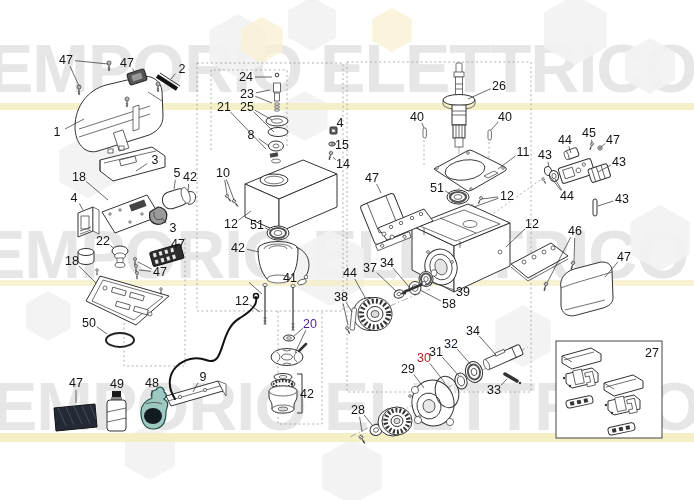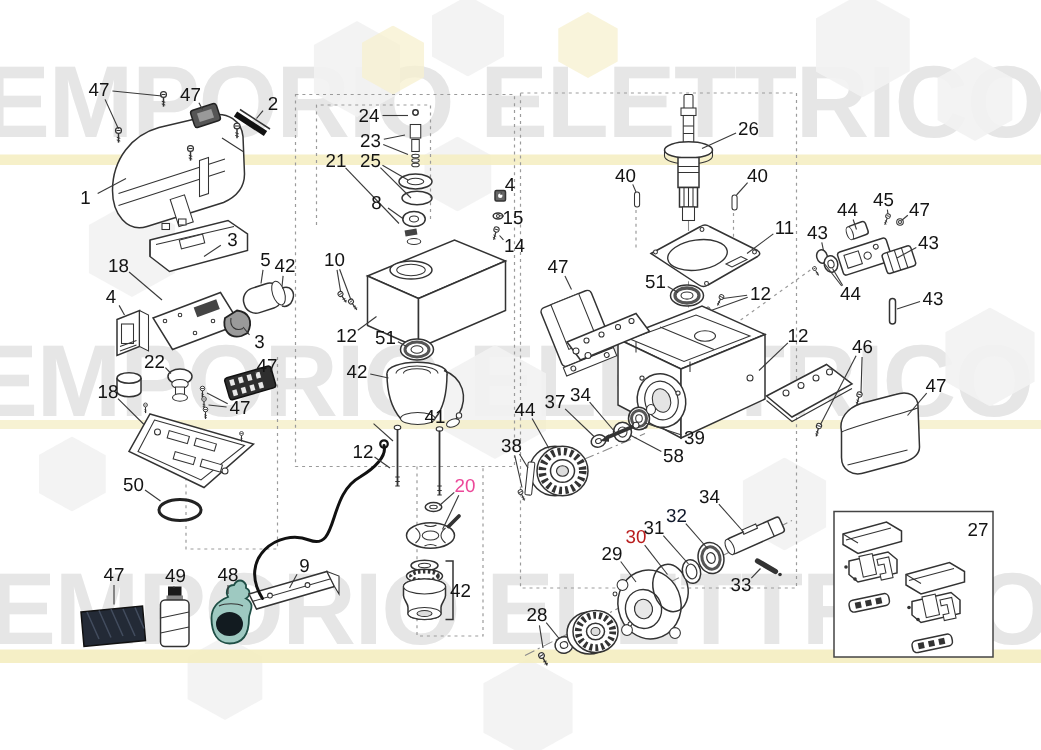--- a/index.html
+++ b/index.html
@@ -580,21 +580,21 @@
       <div class="lbl" style="left: 251px; top: 135px; color: rgb(20, 20, 20);">8</div>
       <div class="lbl" style="left: 223px; top: 173px; color: rgb(20, 20, 20);">10</div>
       <div class="lbl" style="left: 340px; top: 123px; color: rgb(20, 20, 20);">4</div>
       <div class="lbl" style="left: 342px; top: 145px; color: rgb(20, 20, 20);">15</div>
       <div class="lbl" style="left: 343px; top: 164px; color: rgb(20, 20, 20);">14</div>
       <div class="lbl" style="left: 231px; top: 224px; color: rgb(20, 20, 20);">12</div>
       <div class="lbl" style="left: 257px; top: 225px; color: rgb(20, 20, 20);">51</div>
       <div class="lbl" style="left: 238px; top: 248px; color: rgb(20, 20, 20);">42</div>
       <div class="lbl" style="left: 242px; top: 278px; color: rgb(20, 20, 20); margin-left: 48px;">41</div>
       <div class="lbl" style="left: 242px; top: 301px; color: rgb(20, 20, 20);">12</div>
-      <div class="lbl" style="left: 310px; top: 324px; color: #ec4899;">20</div>
+      <div class="lbl" style="left: 310px; top: 324px; color: #4c1d95;">20</div>
       <div class="lbl" style="left: 307px; top: 394px; color: rgb(20, 20, 20);">42</div>
       <div class="lbl" style="left: 499px; top: 86px; color: rgb(20, 20, 20);">26</div>
       <div class="lbl" style="left: 417px; top: 117px; color: rgb(20, 20, 20);">40</div>
       <div class="lbl" style="left: 505px; top: 117px; color: rgb(20, 20, 20);">40</div>
       <div class="lbl" style="left: 523px; top: 152px; color: rgb(20, 20, 20);">11</div>
       <div class="lbl" style="left: 372px; top: 178px; color: rgb(20, 20, 20);">47</div>
       <div class="lbl" style="left: 437px; top: 188px; color: rgb(20, 20, 20);">51</div>
       <div class="lbl" style="left: 507px; top: 196px; color: rgb(20, 20, 20);">12</div>
       <div class="lbl" style="left: 532px; top: 224px; color: rgb(20, 20, 20);">12</div>
       <div class="lbl" style="left: 575px; top: 231px; color: rgb(20, 20, 20);">46</div>

